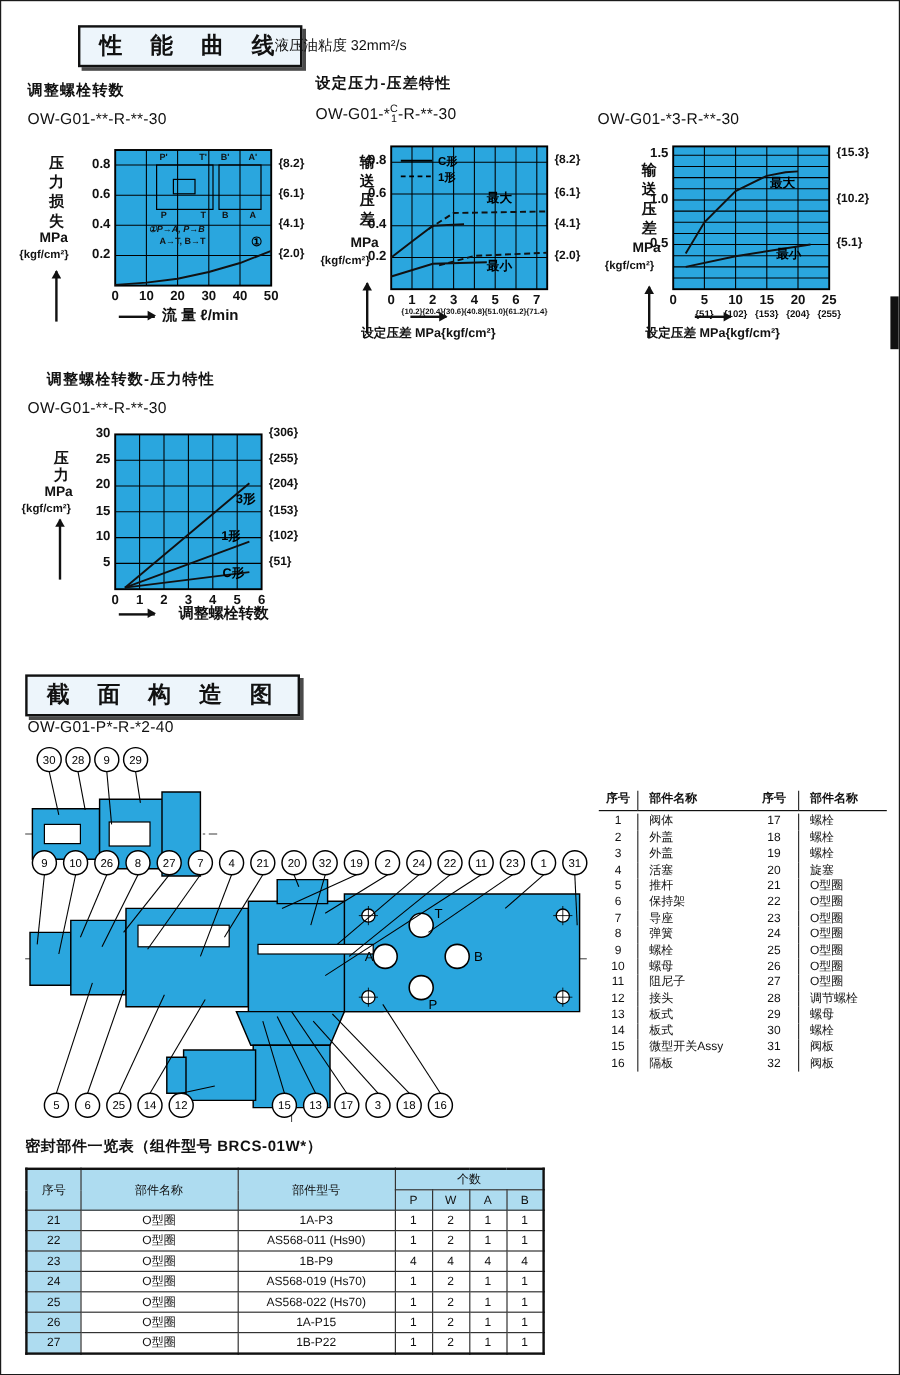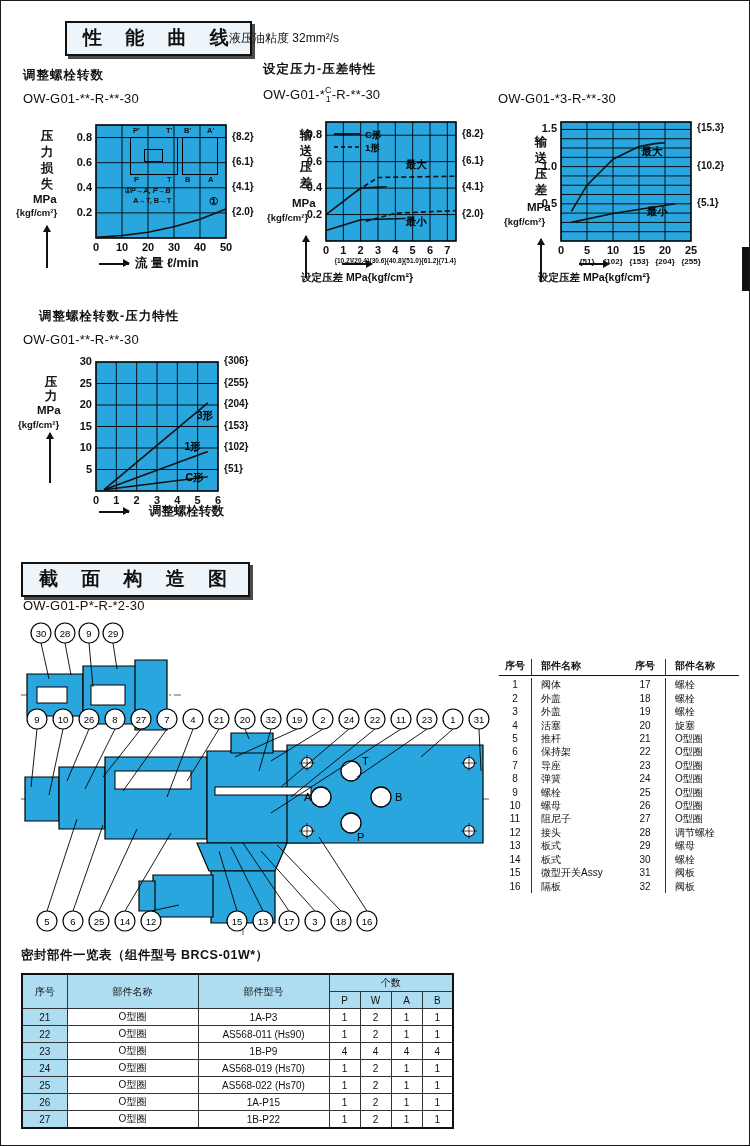--- a/index.html
+++ b/index.html
@@ -271,21 +271,21 @@
       <div class="tick tick-x" style="left: -15px; top: 132px;">0</div>
       <div class="tick tick-x" style="left: 5.33333px; top: 132px;">1</div>
       <div class="tick tick-x" style="left: 25.6667px; top: 132px;">2</div>
       <div class="tick tick-x" style="left: 46px; top: 132px;">3</div>
       <div class="tick tick-x" style="left: 66.3333px; top: 132px;">4</div>
       <div class="tick tick-x" style="left: 86.6667px; top: 132px;">5</div>
       <div class="tick tick-x" style="left: 107px; top: 132px;">6</div>
     </div>
 
   <div class="section-box" style="left:20px;top:561px;">截 面 构 造 图</div>
-  <div class="model" style="left:22px;top:597px;">OW-G01-P*-R-*2-30</div>
+  <div class="model" style="left:22px;top:597px;">OW-G01-P*-R-*2-40</div>
   <div class="abs" id="diagram" style="left:18px;top:618px;"><svg width="475" height="325">
         <line x1="2" y1="76" x2="162" y2="76" stroke="#333" stroke-width="0.8" stroke-dasharray="9,3,2,3"></line>
         <path d="M8,55 h56 v42 h-56 z" fill="#2aa6de" stroke="#000" stroke-width="1.2"></path>
         <path d="M64,47 h54 v58 h-54 z" fill="#2aa6de" stroke="#000" stroke-width="1.2"></path>
         <path d="M116,41 h32 v70 h-32 z" fill="#2aa6de" stroke="#000" stroke-width="1.2"></path>
         <rect x="18" y="68" width="30" height="16" fill="#fff" stroke="#000" stroke-width="1"></rect>
         <rect x="72" y="66" width="34" height="20" fill="#fff" stroke="#000" stroke-width="1"></rect>
         <line x1="2" y1="180" x2="470" y2="180" stroke="#333" stroke-width="0.8" stroke-dasharray="9,3,2,3"></line>
         <line x1="224" y1="222" x2="224" y2="318" stroke="#333" stroke-width="0.8" stroke-dasharray="9,3,2,3"></line>
         <path d="M6,158 h34 v44 h-34 z" fill="#2aa6de" stroke="#000" stroke-width="1.2"></path>

